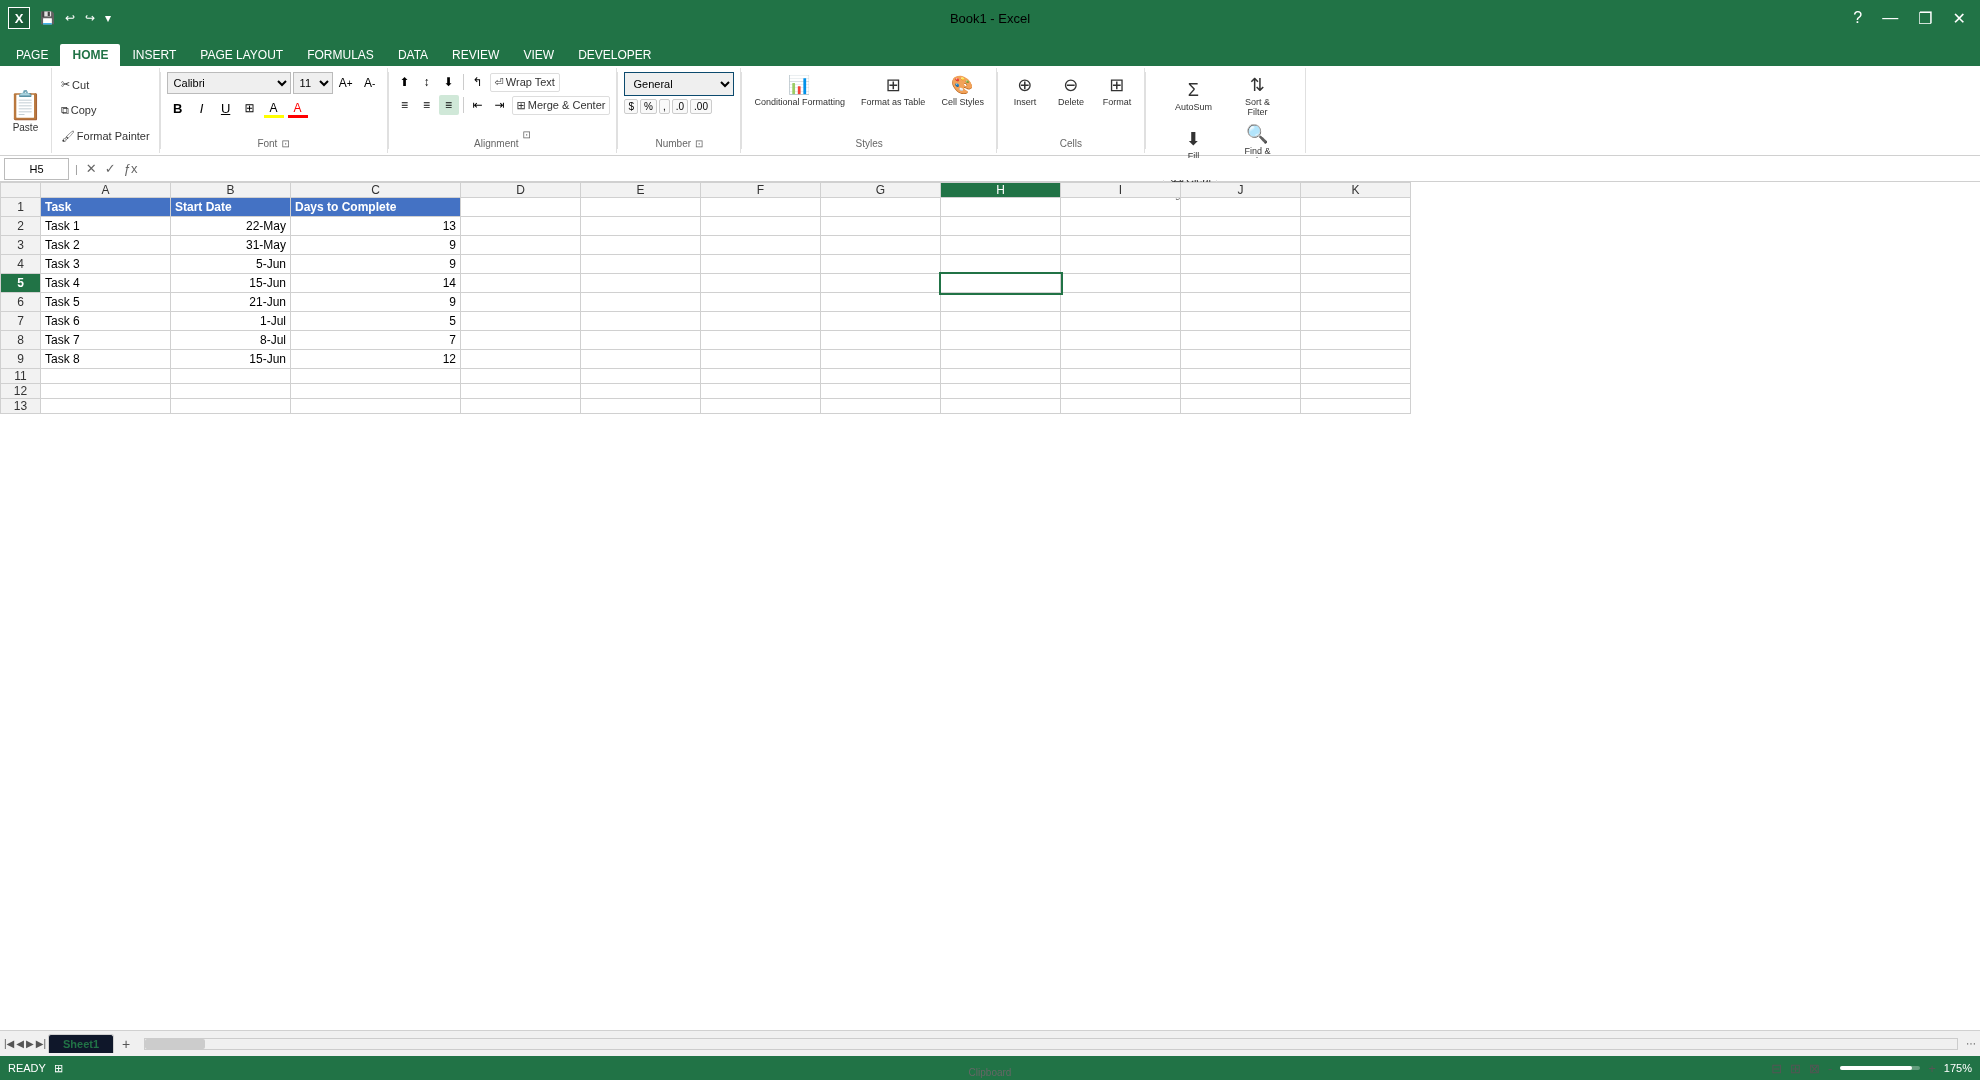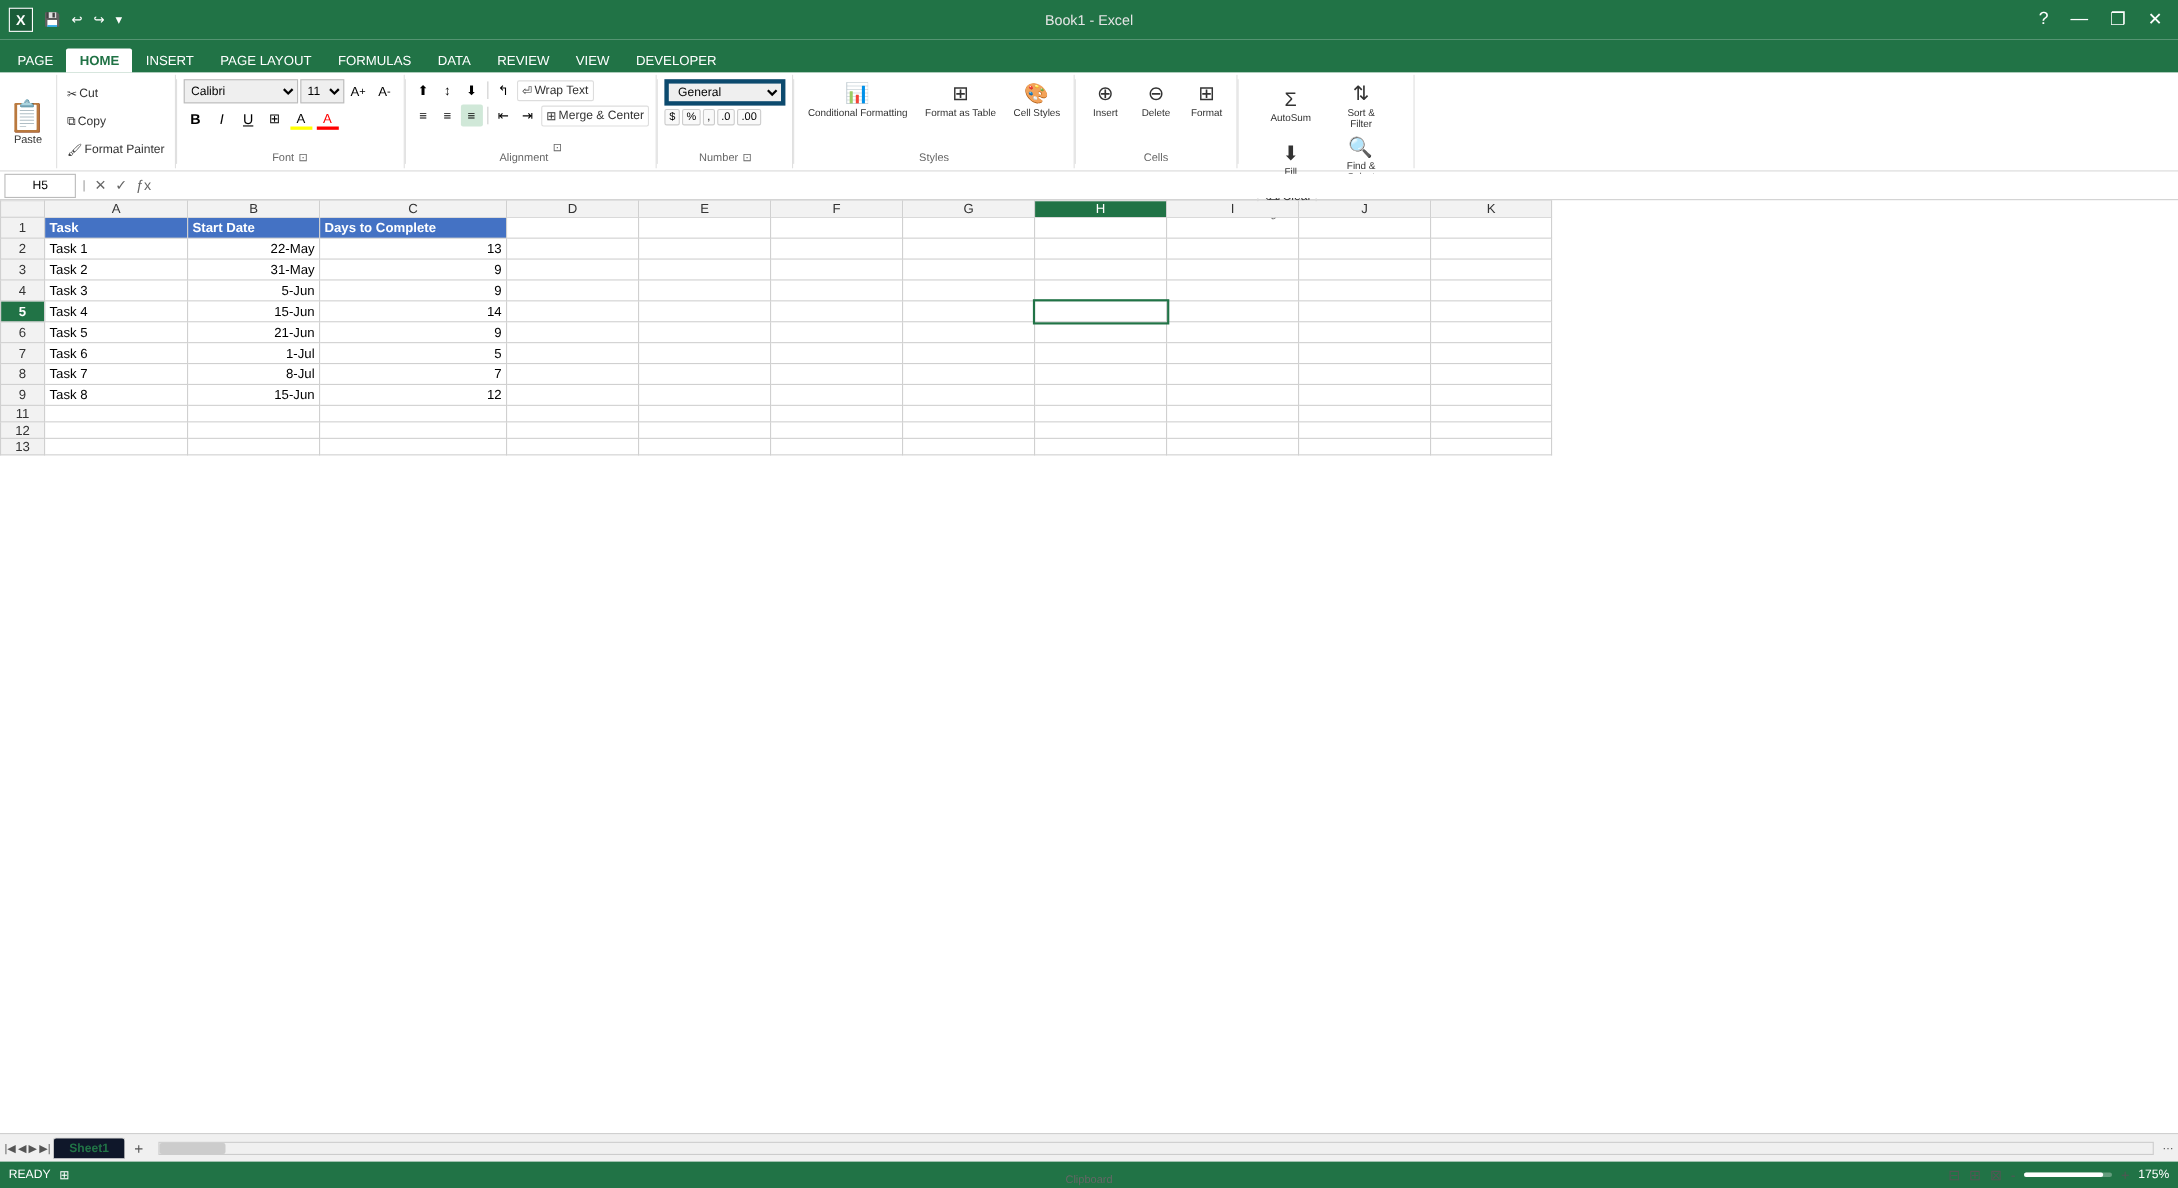--- a/index.html
+++ b/index.html
@@ -9,21 +9,21 @@
     #title-bar {
       height: 36px;
       background: #217346;
       display: flex;
       align-items: center;
       justify-content: space-between;
       padding: 0 8px;
       color: white;
     }
     #title-bar .left { display: flex; align-items: center; gap: 6px; }
-    #title-bar .center { position: absolute; left: 50%; transform: translateX(-50%); font-size: 13px; color: #e5e5e5; }
+    #title-bar .center { position: absolute; left: 50%; transform: translateX(-50%); font-size: 13px; color: #000000; }
     #title-bar .right { display: flex; align-items: center; gap: 8px; margin-left: auto; }
     .excel-logo { width: 22px; height: 22px; background: #1a5c38; border: 1px solid #fff; display: flex; align-items: center; justify-content: center; font-weight: bold; font-size: 13px; color: white; }
     .title-btn { color: white; font-size: 16px; cursor: pointer; padding: 2px 6px; }
     .undo-redo { display: flex; align-items: center; gap: 2px; }
     .qat-btn { color: white; font-size: 12px; padding: 2px 4px; cursor: pointer; }
 
     
     #ribbon-tabs {
       height: 30px;
       background: #217346;
@@ -99,21 +99,21 @@
       padding: 4px 8px;
       cursor: pointer;
       border-right: 1px solid #e0e0e0;
     }
     .paste-icon { font-size: 28px; }
     .paste-label { font-size: 10px; color: #333; }
 
     
     .font-controls-row { display: flex; align-items: center; gap: 2px; }
     .font-select {
-      width: 104px;
+      width: 124px;
       height: 22px;
       border: 1px solid #bbb;
       font-size: 11px;
       padding: 0 2px;
       cursor: pointer;
     }
     .size-select {
       width: 40px;
       height: 22px;
       border: 1px solid #bbb;
@@ -130,21 +130,21 @@
       cursor: pointer;
       border: 1px solid transparent;
       border-radius: 2px;
       font-size: 12px;
     }
 
     
     .num-select {
       width: 110px;
       height: 24px;
-      border: 4px solid #0c4a6e;
+      border: 1px solid #0c4a6e;
       font-size: 11px;
       padding: 0 4px;
     }
 
     
     #formula-bar {
       height: 26px;
       display: flex;
       align-items: center;
       border-bottom: 1px solid #d0d0d0;

